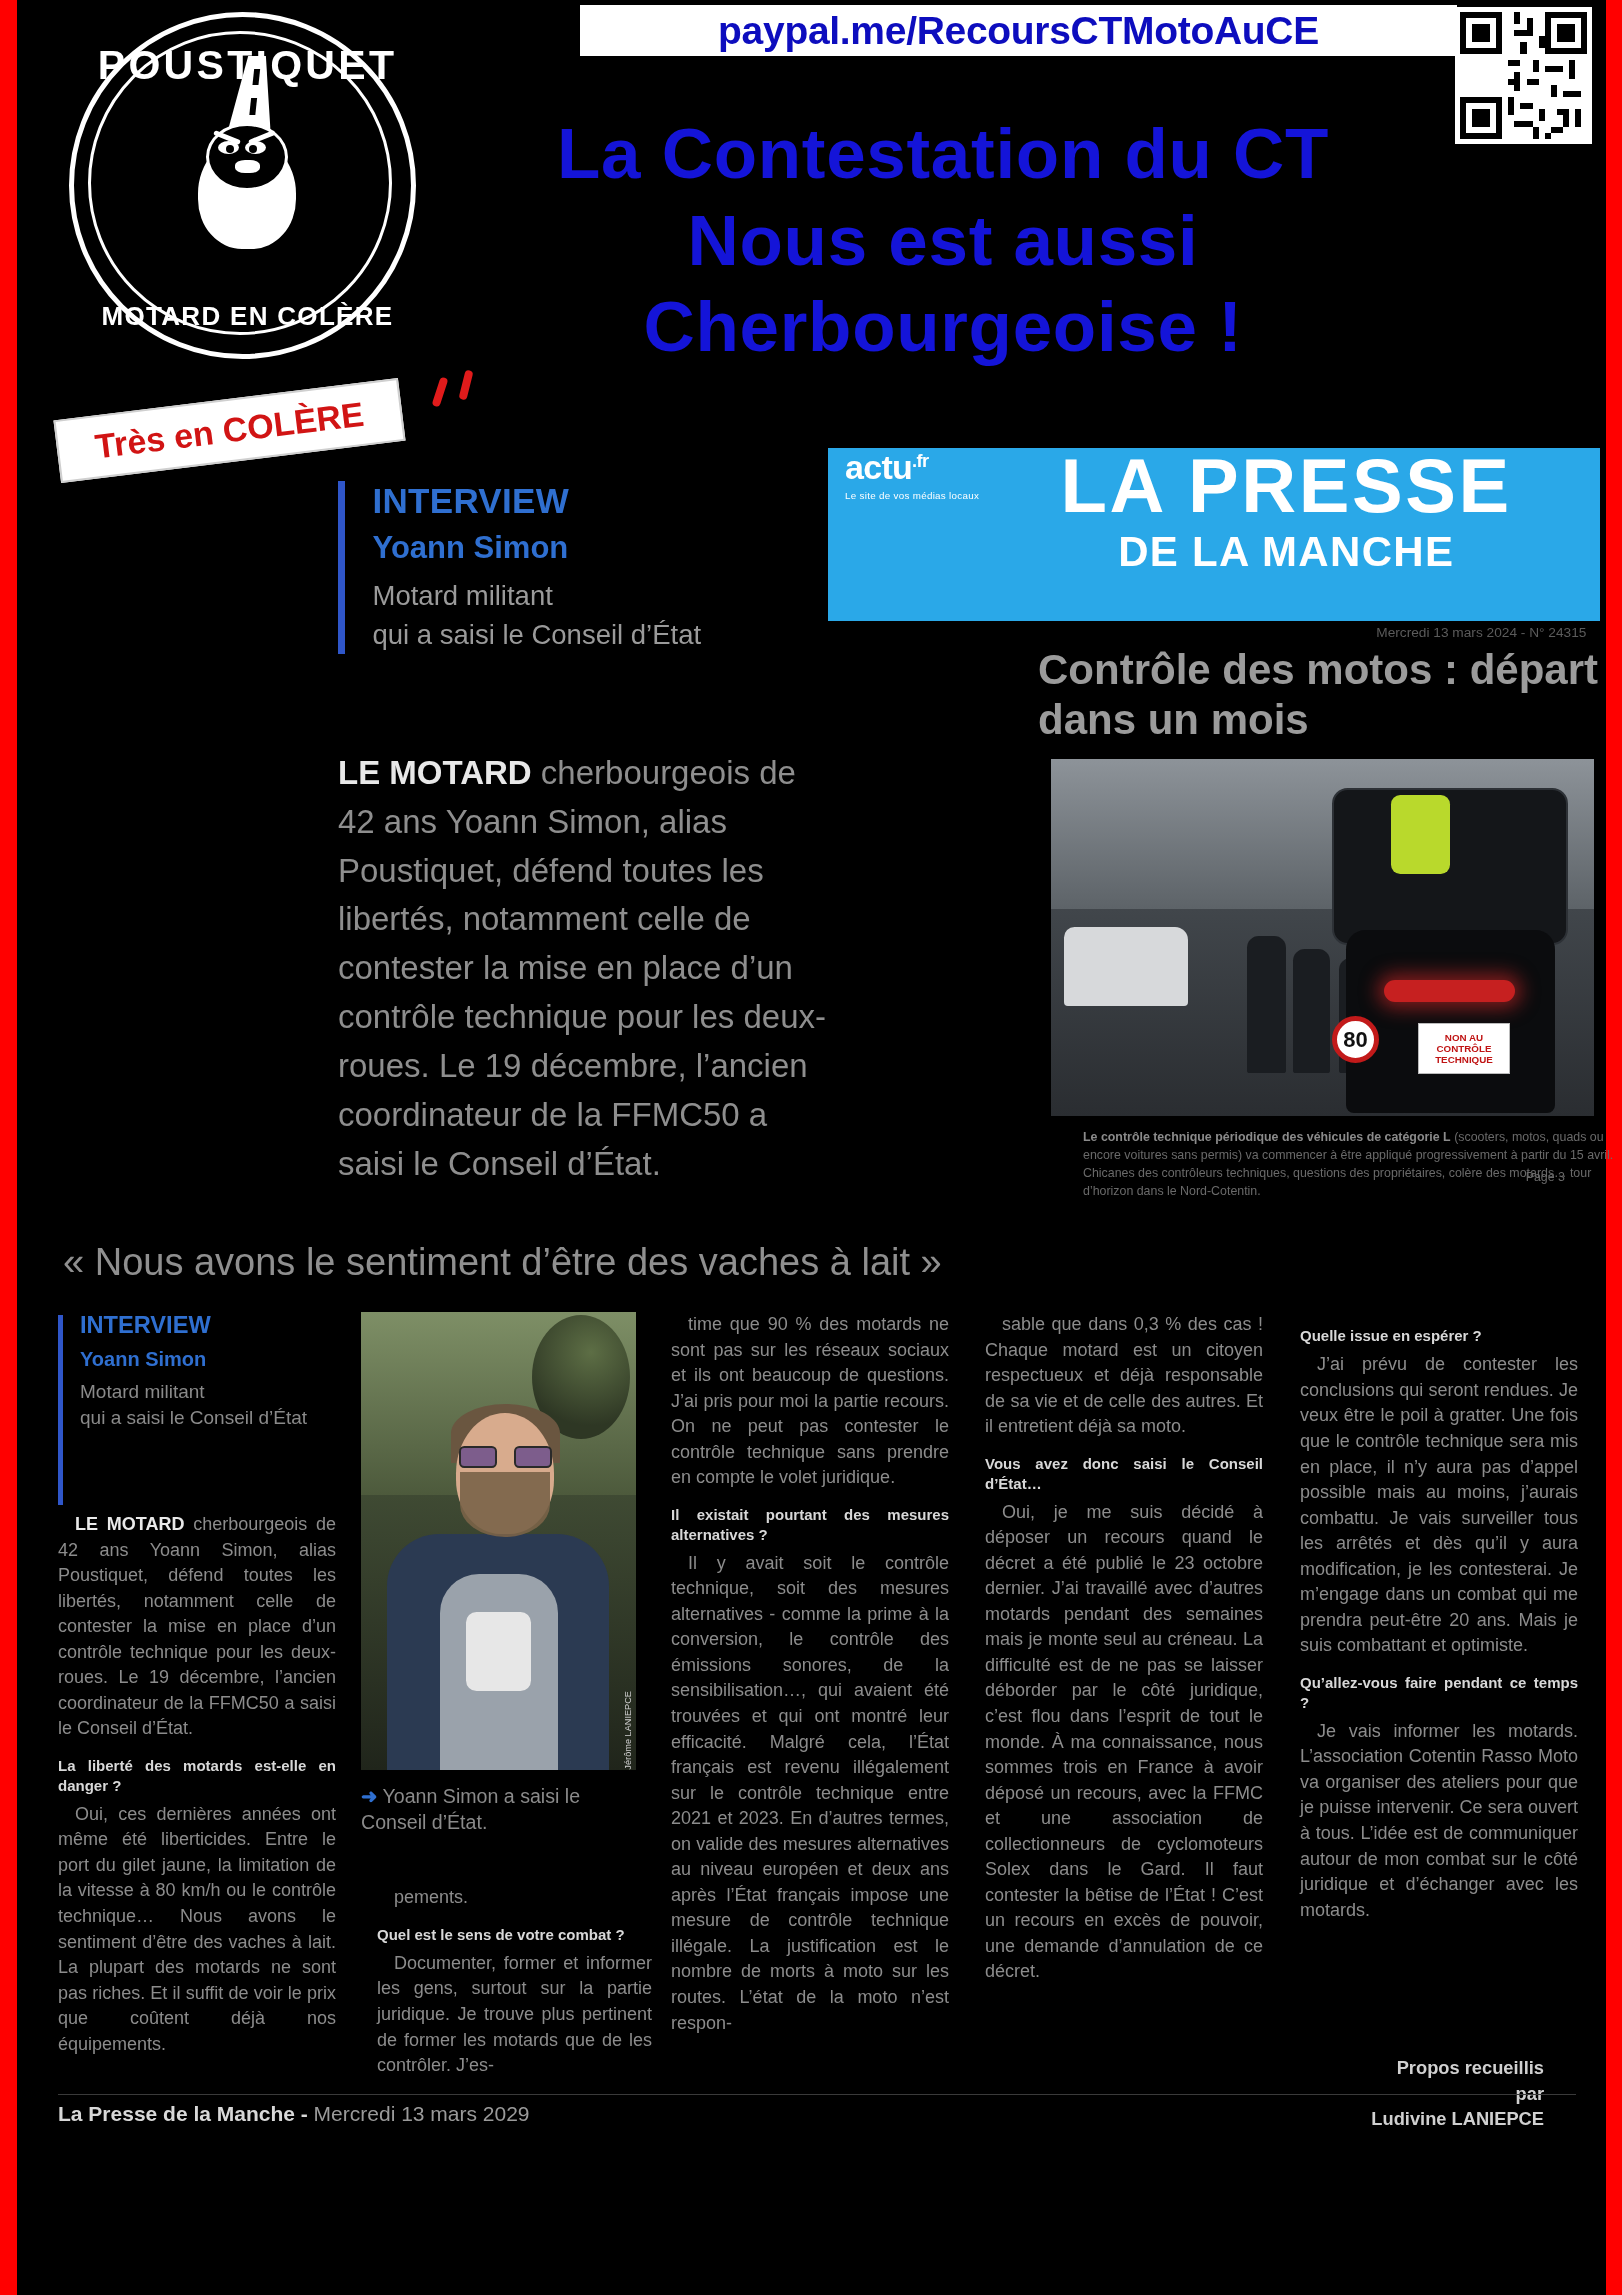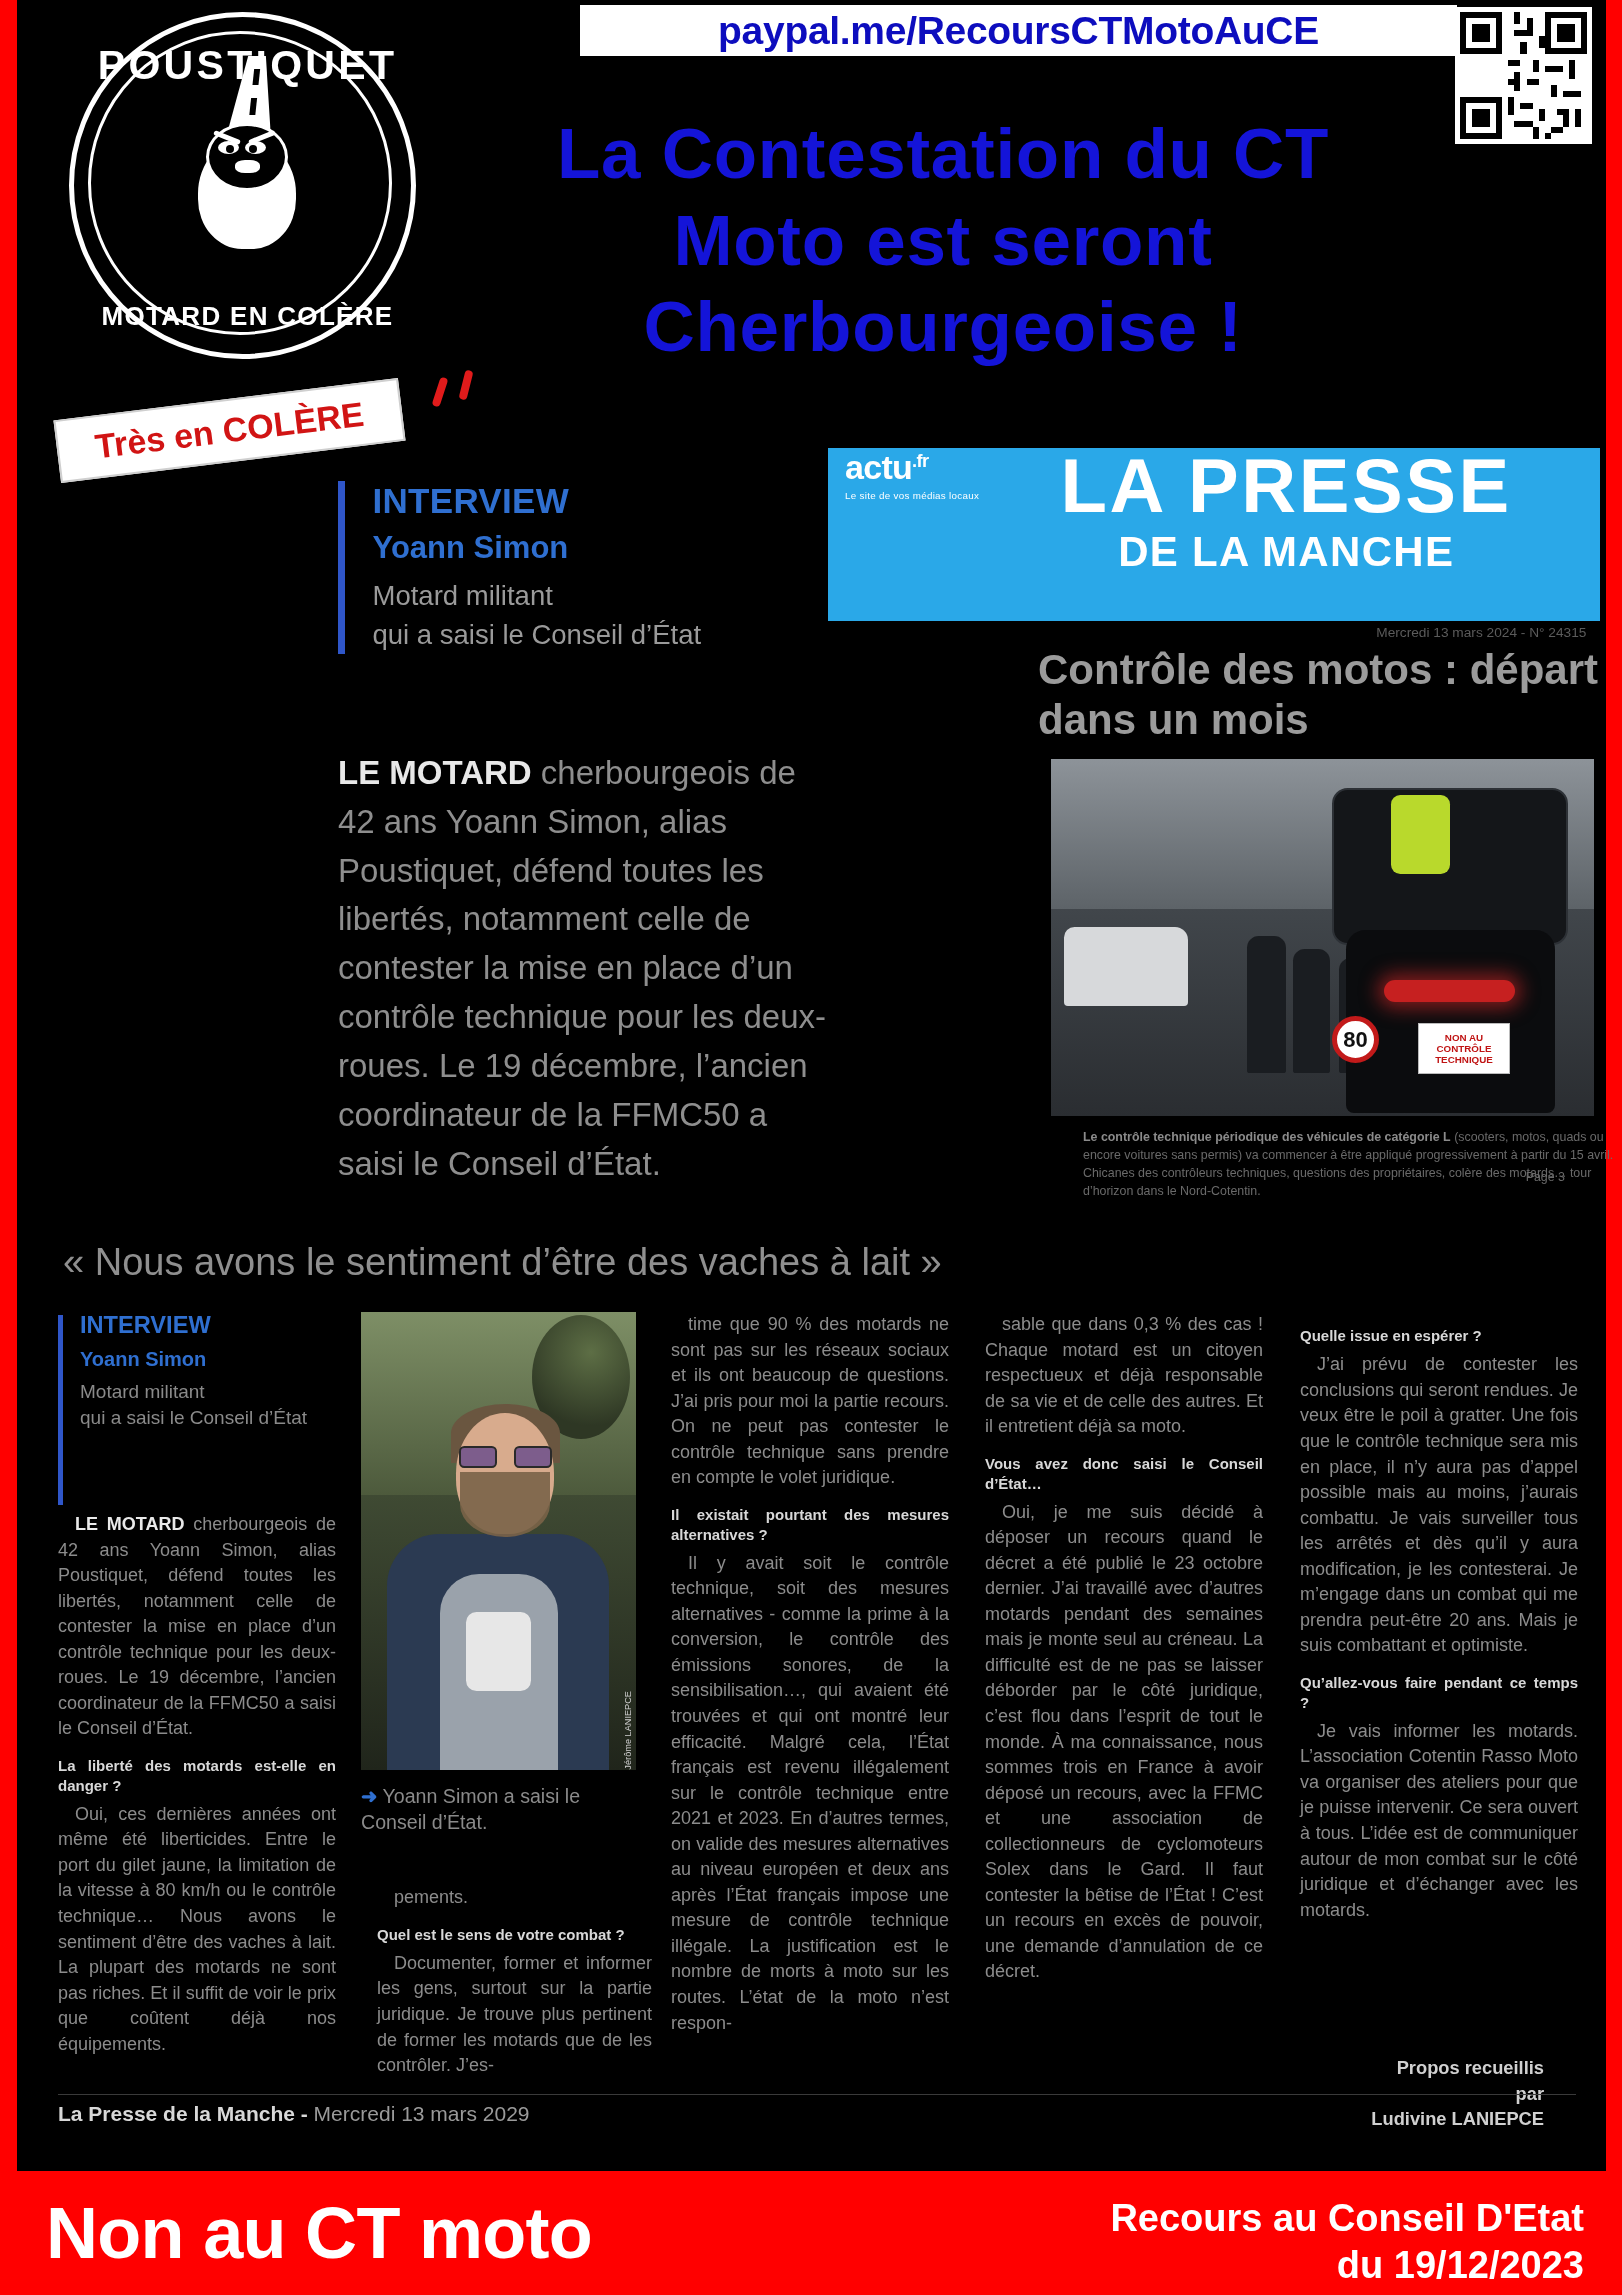--- a/index.html
+++ b/index.html
@@ -576,21 +576,21 @@
         <div class="angry-line" style="left:76px; top:23.6px; width:27.5px; transform:rotate(-22deg);"></div>
       </div>
     </div>
     <div class="spark" style="left:393px; top:370px; transform:rotate(18deg);"></div>
     <div class="spark" style="left:419px; top:363px; transform:rotate(14deg);"></div>
   </div>
   <div class="tres-colere">
     <span>Très en COLÈRE</span>
   </div>
 
-  <div class="headline">La Contestation du CT Moto est seront Cherbourgeoise !</div>
+  <div class="headline">La Contestation du CT Nous est aussi Cherbourgeoise !</div>
 
   <div class="interview-top">
     <div class="iv-title">INTERVIEW</div>
     <div class="iv-name">Yoann Simon</div>
     <div class="iv-sub">Motard militant</div>
     <div class="iv-sub" style="margin-top:2.6px;">qui a saisi le Conseil d’État</div>
   </div>
 
   <div class="lead-top">
     <b>LE MOTARD</b><span> cherbourgeois de 42 ans Yoann Simon, alias Poustiquet, défend toutes les libertés, notamment celle de contester la mise en place d’un contrôle technique pour les deux-roues. Le 19 décembre, l’ancien coordinateur de la FFMC50 a saisi le Conseil d’État.</span>
@@ -695,22 +695,15 @@
     <div>Propos recueillis</div>
     <div>par</div>
     <div>Ludivine LANIEPCE</div>
   </div>
 
   <div class="source-rule"></div>
   <div class="source-line">
     <b>La Presse de la Manche -</b><span> Mercredi 13 mars 2029</span>
   </div>
 
-  <div class="footer">
-    <div class="footer-left">Non au CT moto</div>
-    <div class="footer-right">
-      <div>Recours au Conseil D'Etat</div>
-      <div>du 19/12/2023</div>
-    </div>
-  </div>
 
 </div>
 
 
 </body></html>

